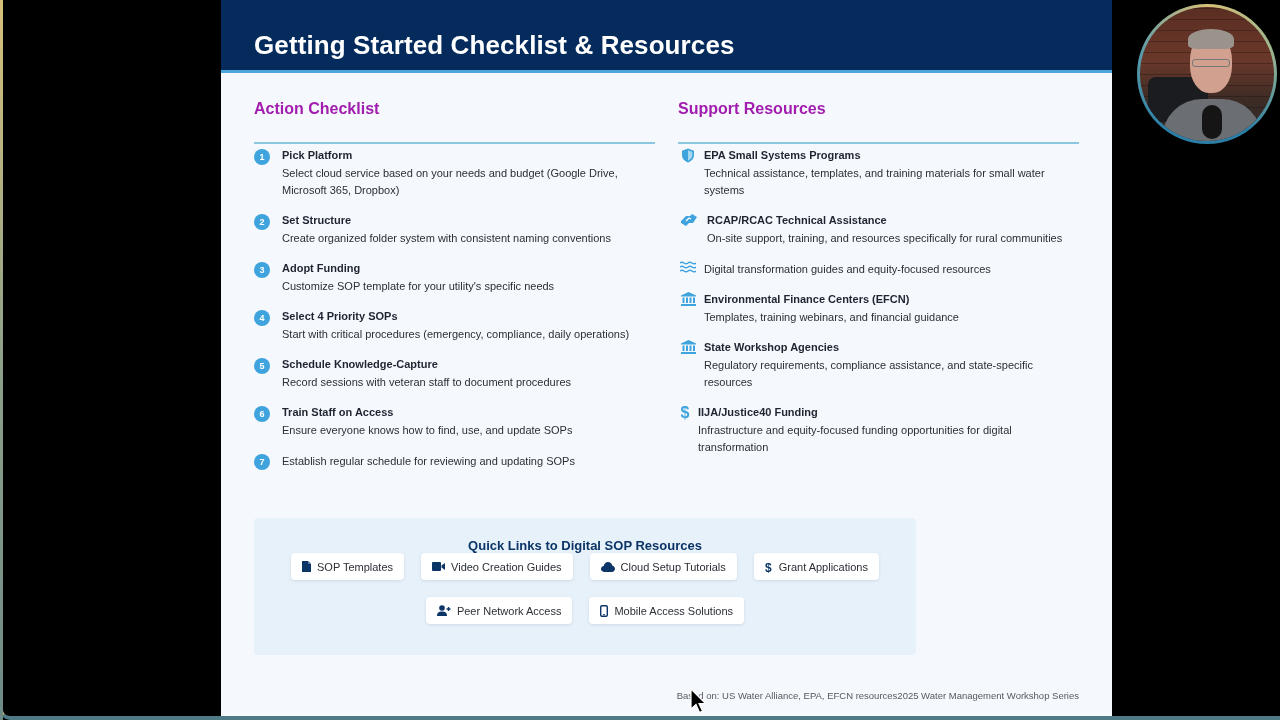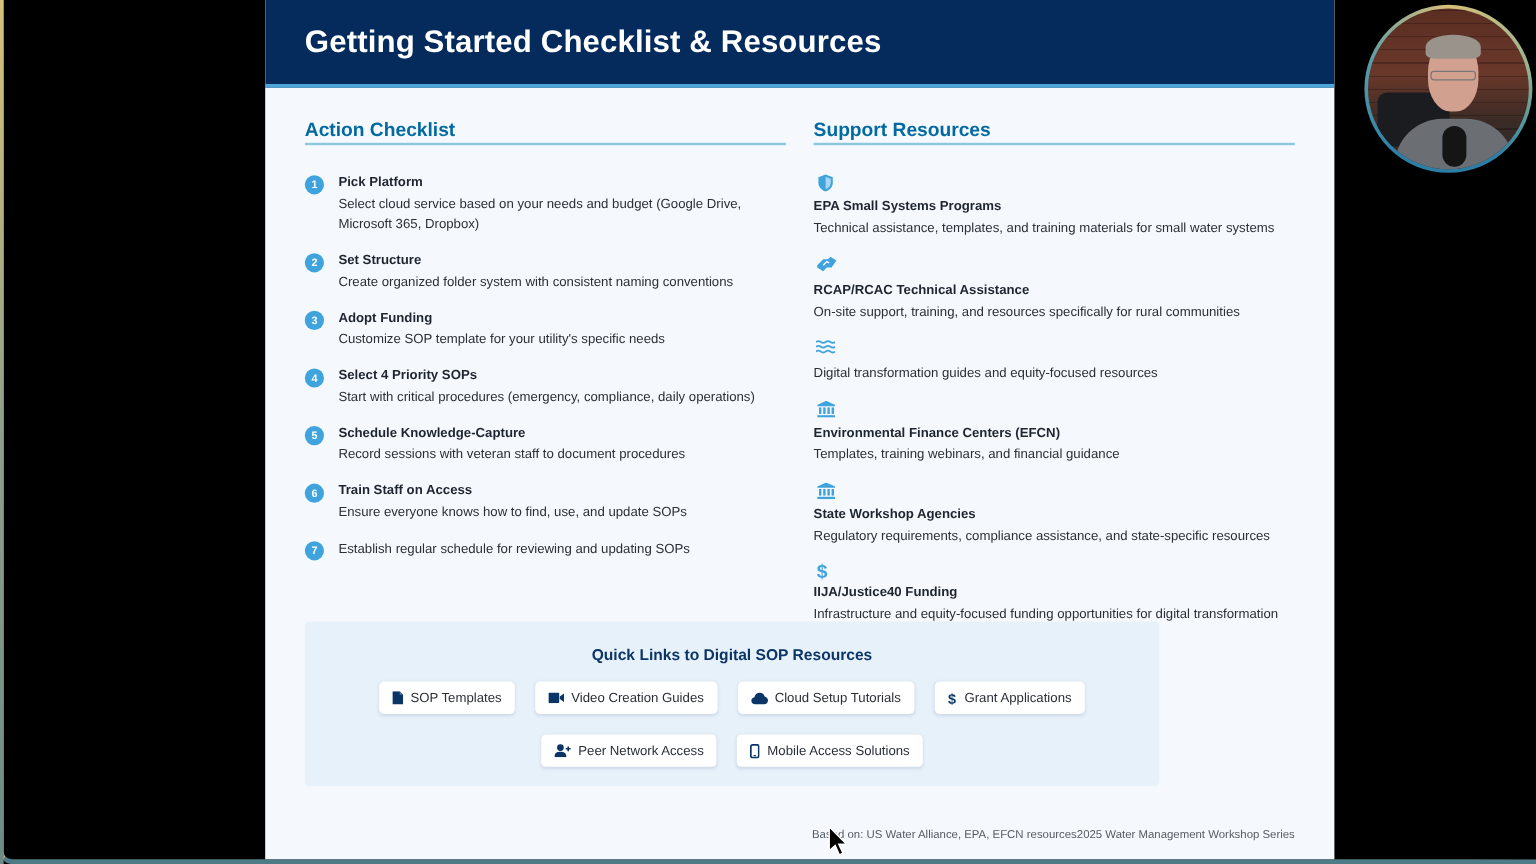--- a/index.html
+++ b/index.html
@@ -19,54 +19,54 @@
   }
 
   .slide {
     position: absolute; left: 221px; top: 0; width: 891px; height: 716px;
     background: #f5f9fd;
     overflow: hidden;
   }
   .slide-header {
     height: 73px; background: #042b5c;
     border-bottom: 3px solid #4ba6dc;
-    padding: 19px 0 0 33px;
+    padding: 30px 0 0 33px;
   }
   .slide-title { color: #fff; font-size: 26px; font-weight: bold; letter-spacing: 0.1px; }
 
   .columns { position: absolute; top: 100px; left: 33px; right: 33px; display: flex; gap: 23px; }
   .col { flex: 0 0 auto; }
   .col-left { width: 401px; }
   .col-right { width: 401px; }
 
   .col-title {
-    color: #0369a1; font-size: 16px; font-weight: bold;
-    padding-bottom: 1px; border-bottom: 2px solid #8cc7e0; margin-bottom: 23px;
+    color: #a21caf; font-size: 16px; font-weight: bold;
+    padding-bottom: 24px; border-bottom: 2px solid #8cc7e0; margin-bottom: 3px;
   }
 
   .check-item { display: flex; align-items: flex-start; margin-bottom: 13px; }
   .num {
     width: 16px; height: 16px; border-radius: 50%; background: #3fa4dd; color: #fff;
     font-size: 9px; font-weight: bold; display: flex; align-items: center; justify-content: center;
     margin-top: 2px; margin-right: 12px; flex: 0 0 16px;
   }
   .item-title { color: #1e2430; font-size: 11px; font-weight: bold; line-height: 17px; }
   .item-desc { color: #2b2f36; font-size: 11px; line-height: 17px; margin-top: 1px; }
 
-  .res-item { display: flex; align-items: flex-start; margin-bottom: 13px; flex-direction: column; }
+  .res-item { display: flex; align-items: flex-start; margin-bottom: 13px; }
   .res-icon { width: 20px; margin-right: 6px; flex: 0 0 20px; color: #3fa4dd; display: flex; justify-content: center; padding-top: 1px; }
   .res-item.wide-icon .res-icon { width: 22px; flex-basis: 22px; margin-right: 7px; }
   .res-item.narrow-icon .res-icon { width: 14px; flex-basis: 14px; margin-right: 6px; font-size: 16px; font-weight: bold; line-height: 16px; }
 
   .quick {
-    position: absolute; left: 33px; top: 518px; width: 712px; height: 137px;
+    position: absolute; left: 33px; top: 518px; width: 662px; height: 137px;
     background: #e7f1fa; border-radius: 4px;
   }
   .quick-title { text-align: center; color: #0b3566; font-size: 13px; font-weight: bold; margin-top: 20px; }
-  .chips { display: flex; flex-wrap: wrap; justify-content: center; gap: 17px 17px; margin-top: 15px; padding: 0 30px; }
+  .chips { display: flex; flex-wrap: wrap; justify-content: center; gap: 17px 17px; padding: 0 30px; }
   .chip {
     background: #fff; border-radius: 4px; height: 27px; padding: 0 11px;
     display: flex; align-items: center; gap: 6px;
     box-shadow: 0 1px 3px rgba(20,50,90,0.12);
     font-size: 11px; color: #2b2f36; cursor: pointer;
   }
   .chip svg { flex: 0 0 auto; }
 
   .footer { position: absolute; left: 33px; right: 33px; top: 690px; display: flex; justify-content: flex-end; font-size: 9.5px; color: #555a62; }
 

